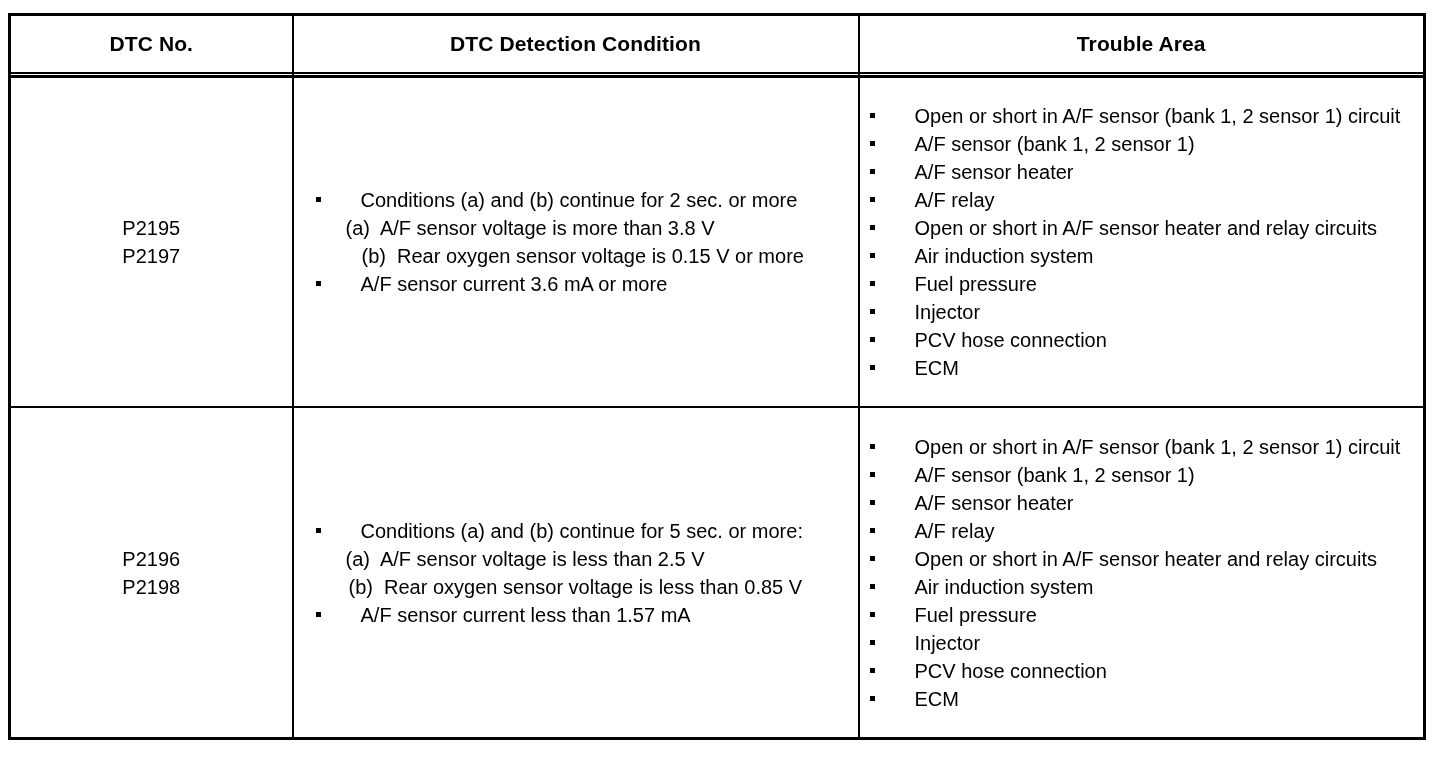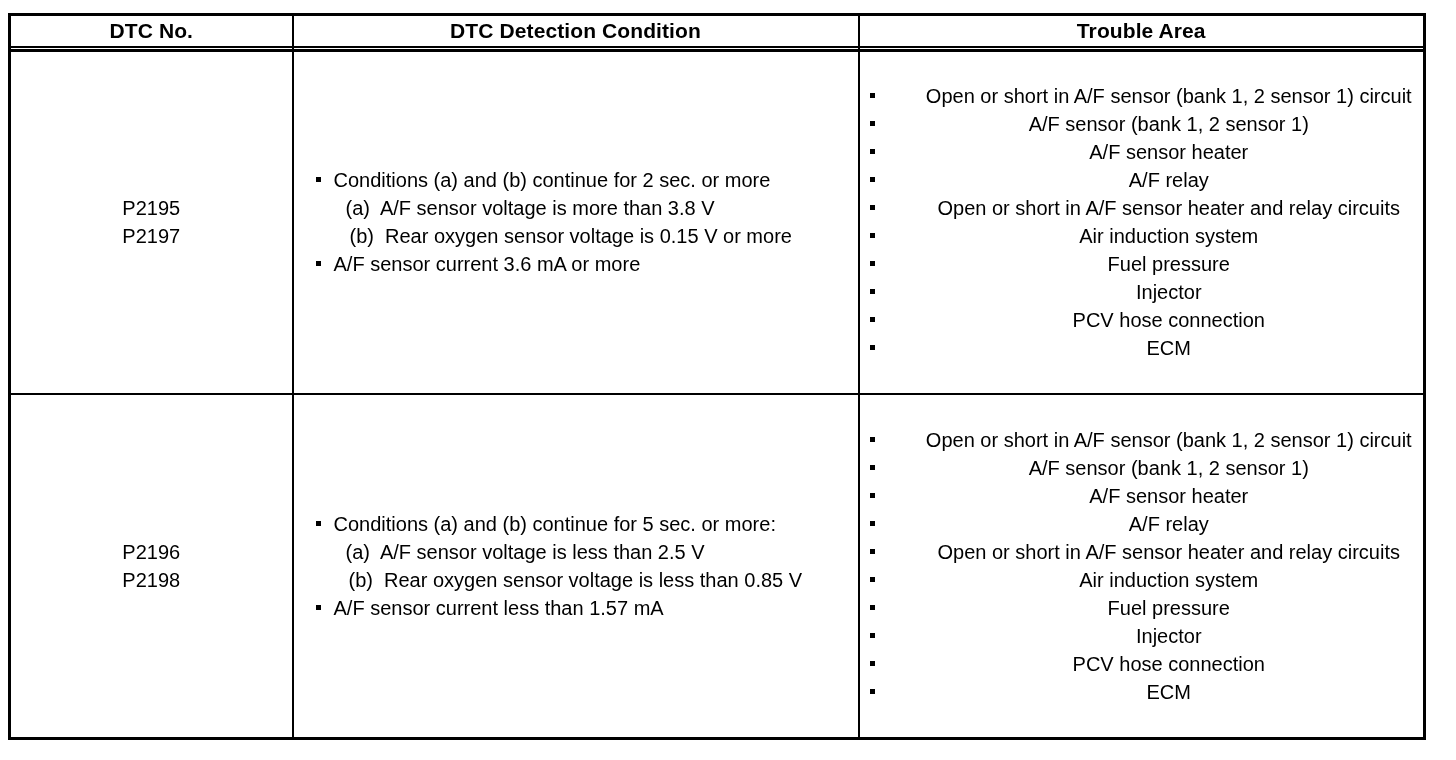--- a/index.html
+++ b/index.html
@@ -45,21 +45,21 @@
     vertical-align: middle;
     padding: 0;
   }
   .dtc-table th:first-child,
   .dtc-table td:first-child { border-left: none; }
   .dtc-table th:last-child,
   .dtc-table td:last-child { border-right: none; margin-left: 42px; }
 
   
   .head-row th {
-    height: 31px;
+    height: 57px;
     text-align: center;
     font-size: 21px;
     font-weight: bold;
     letter-spacing: .1px;
     border-bottom: none;
   }
   .rule-row td {
     height: 6px;
     padding: 0;
     border-left: 2px solid #000;
@@ -91,34 +91,34 @@
     line-height: 28px;
     white-space: pre-line;
     margin-top: 40px;
   }
 
   .cond-cell,
   .area-cell {
     vertical-align: middle;
     padding: 4px 0 4px 0;
   }
-  .area-cell { vertical-align: top; padding-top: 10px; text-align: center; }
+  .area-cell { vertical-align: top; padding-top: 10px; }
 
   ul.blist {
     list-style: none;
     margin: 0;
     padding: 0;
   }
   ul.blist > li {
     position: relative;
     padding-left: 55px;
     font-size: 20px;
     line-height: 28px;
   }
-  .cond-cell ul.blist > li { padding-left: 40px; }
+  .cond-cell ul.blist > li { padding-left: 67px; }
   .cond-cell { padding-left: 22px; padding-right: 10px; }
   .area-cell { padding-left: 16px; padding-right: 10px; }
 
   ul.blist > li .bullet {
     position: absolute;
     left: 22px;
     top: 11px;
     width: 5px;
     height: 5px;
     background: #000;
@@ -174,21 +174,21 @@
 P2197</td>
         <td class="cond-cell">
           <ul class="blist">
             <li>
               <span class="bullet"></span>
               <span>Conditions (a) and (b) continue for 2 sec. or more</span>
             </li>
             <li style="padding-left:0">
               <span class="sub-line">(a)  A/F sensor voltage is more than 3.8 V</span>
             </li>
-            <li style="padding-left:4px">
+            <li style="padding-left:16px">
               <span class="sub-line">(b)  Rear oxygen sensor voltage is 0.15 V or more</span>
             </li>
             <li>
               <span class="bullet"></span>
               <span>A/F sensor current 3.6 mA or more</span>
             </li>
           </ul>
         </td>
         <td class="area-cell">
           <ul class="blist">

